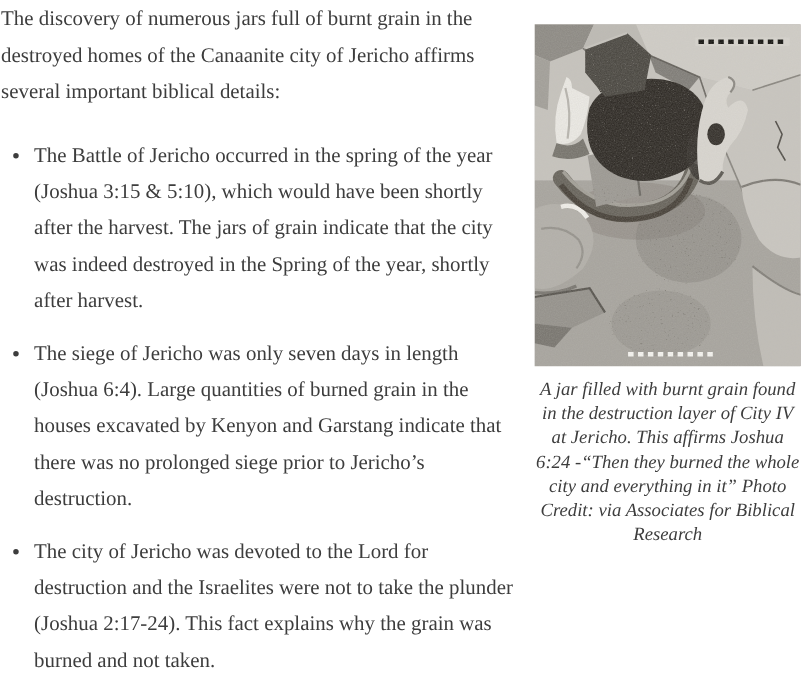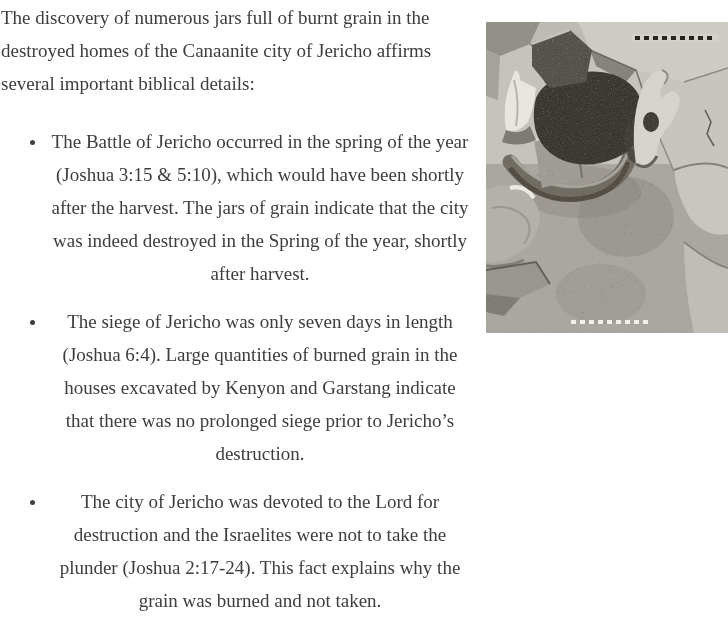--- a/index.html
+++ b/index.html
@@ -10,23 +10,22 @@
   }
   .page { position: relative; width: 628px; height: 622px; }
 
   
   .text-col { position: absolute; left: 1px; top: 0; width: 470px; }
   .intro {
     margin: 0; padding-top: 1px;
     font-size: 19px; line-height: 33px;
   }
   .detail-list {
-    margin: 25px 0 0 0; padding: 0 0 0 46px;
+    margin: 25px 0 0 0; padding: 0 0 0 28px;
     list-style: disc;
-    text-align: center;
   }
   .detail-list li {
     font-size: 19px; line-height: 33px;
     margin-bottom: 15px;
     padding-left: 2px;
   }
   .detail-list li::marker { font-size: 17px; }
 
   
   .figure-col {
@@ -172,15 +171,16 @@
           <rect x="146" y="12" width="86" height="8" fill="#d9d6d0" opacity="0.6"></rect>
           <line x1="149" y1="16" x2="229" y2="16" stroke="#191815" stroke-width="4" stroke-dasharray="5 4"></line>
         </g>
         <g>
           <line x1="85" y1="300" x2="162" y2="300" stroke="#f4f3ef" stroke-width="4" stroke-dasharray="5 4"></line>
         </g>
 
         <rect width="242" height="311" filter="url(#fNoise)" opacity="0.35"></rect>
       </svg>
     </div>
+    <figcaption>A jar filled with burnt grain found in the destruction layer of City IV at Jericho. This affirms Joshua 6:24 -“Then they burned the whole city and everything in it” Photo Credit: via Associates for Biblical Research</figcaption>
   </figure>
 
 </div>
 
 </body></html>

